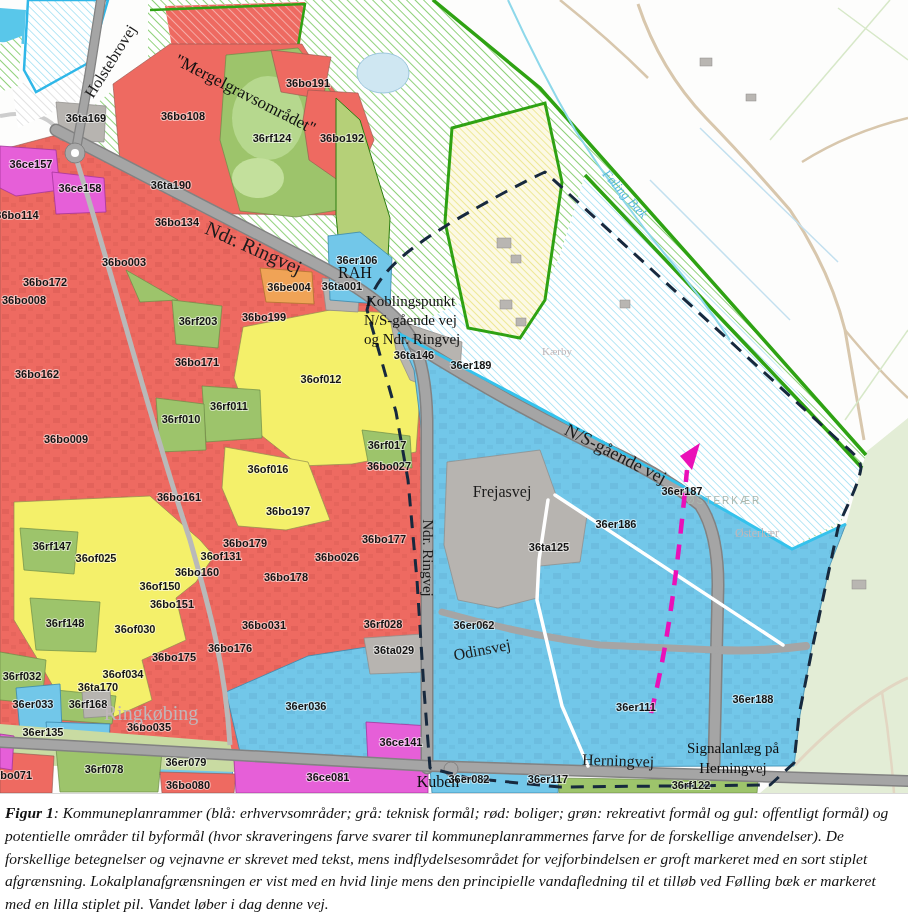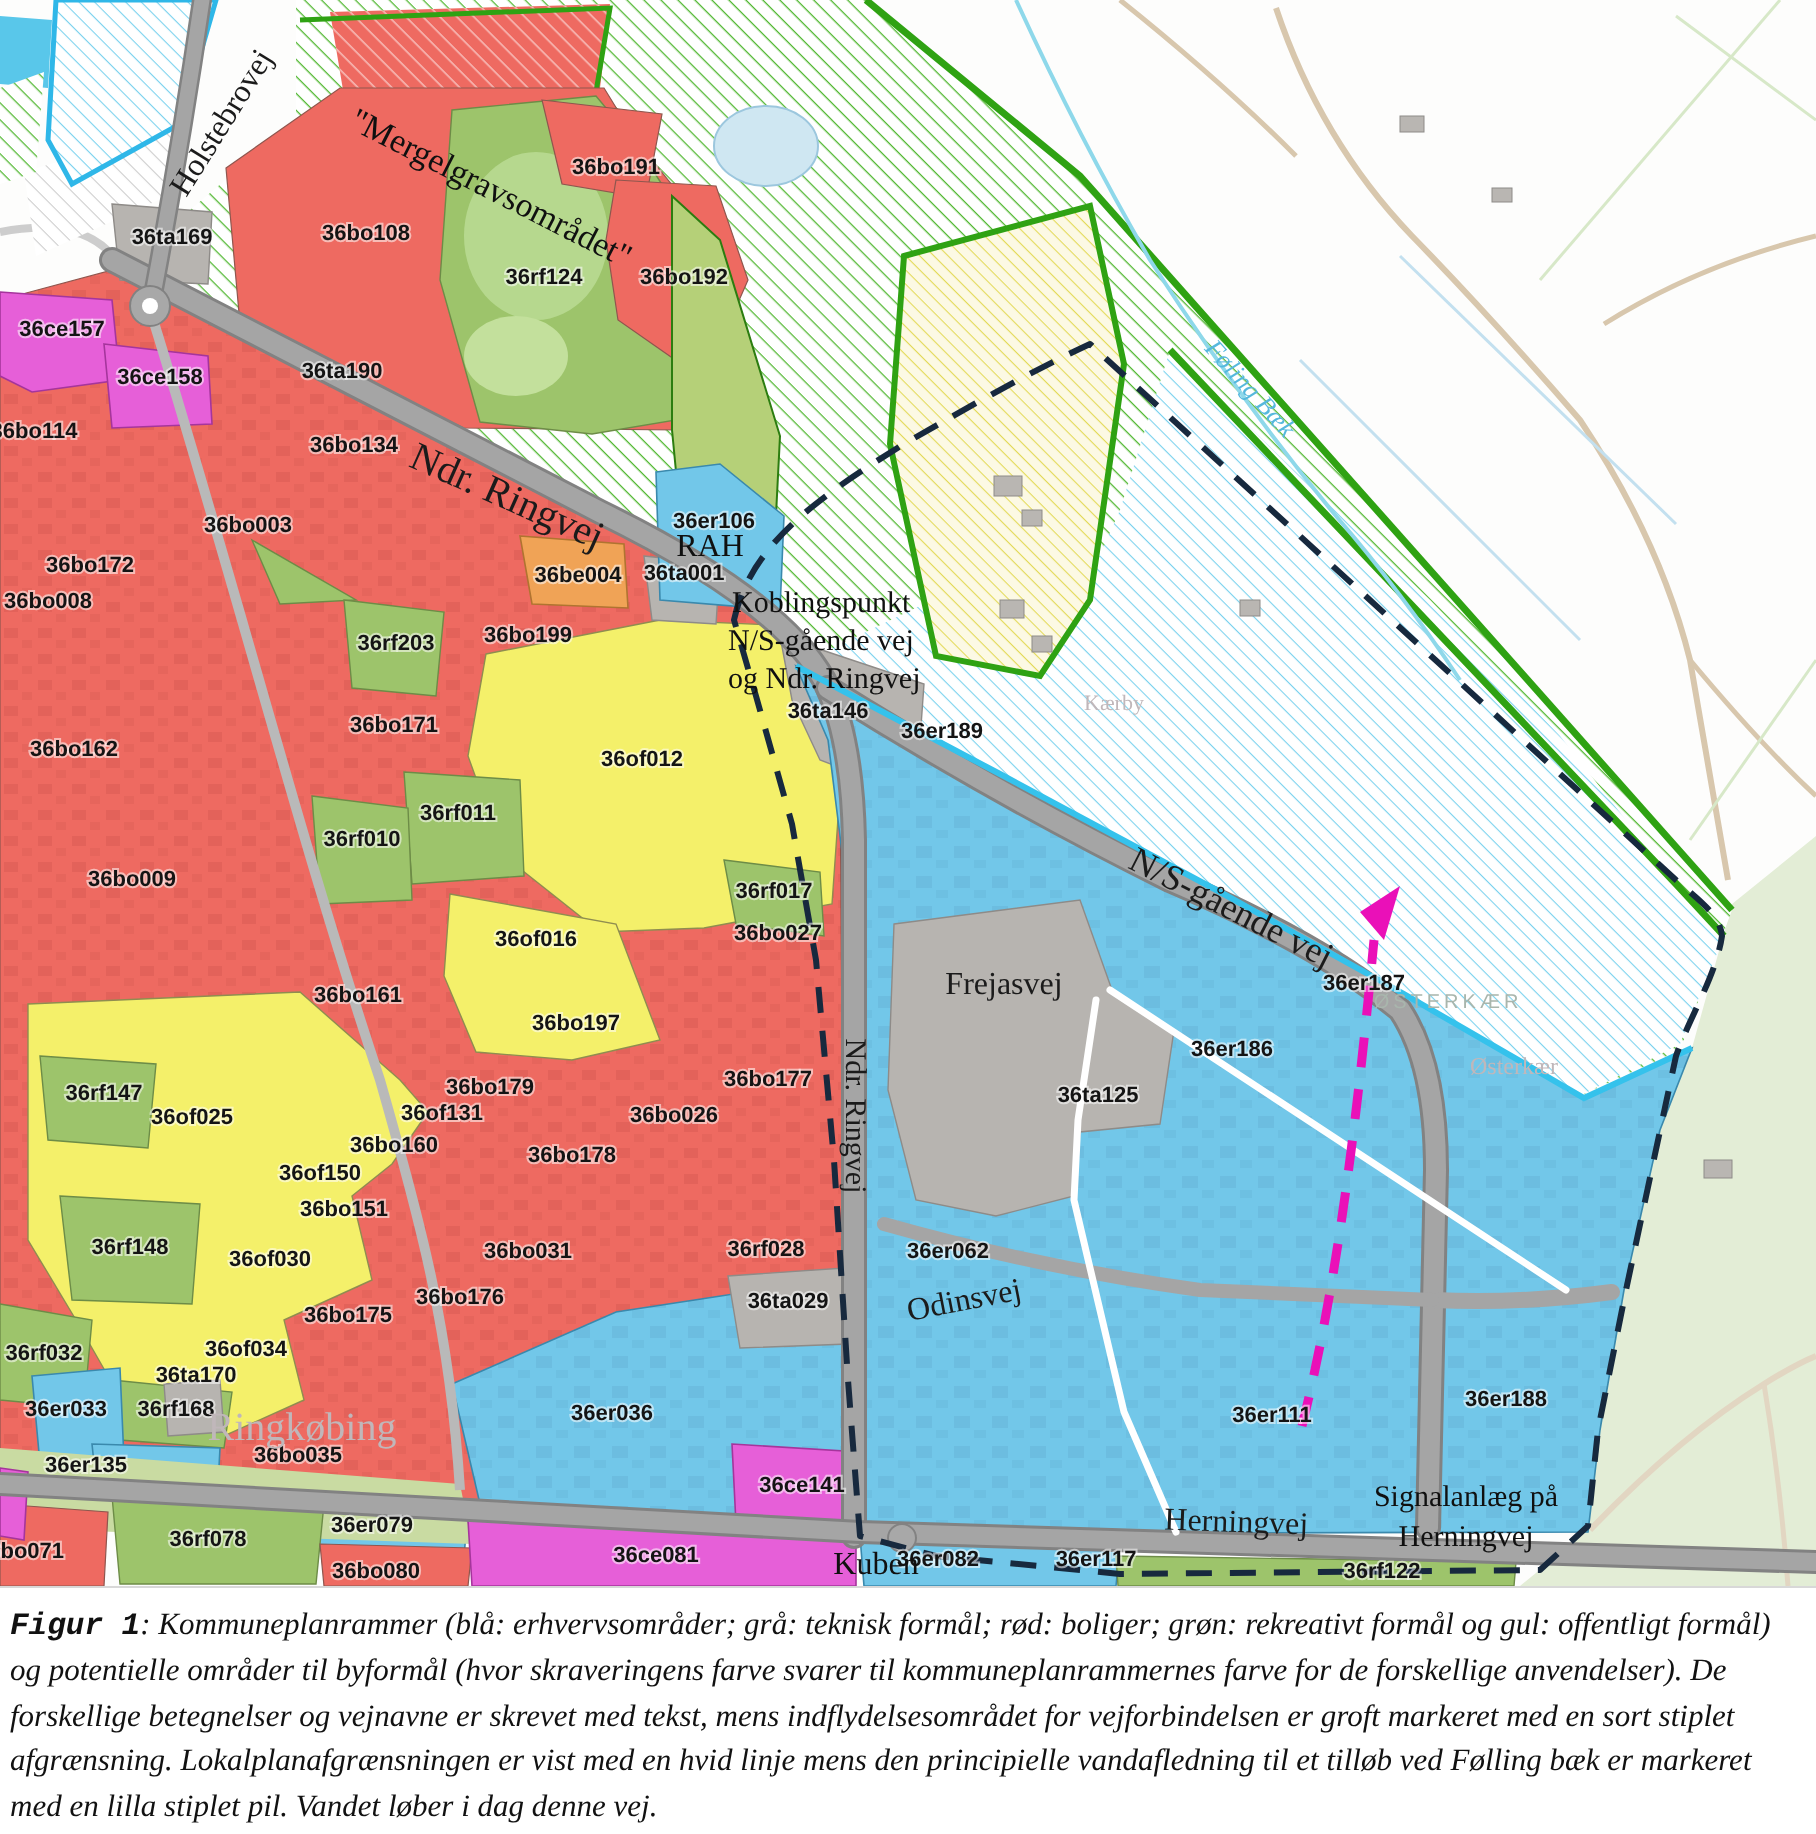--- a/index.html
+++ b/index.html
@@ -26,21 +26,21 @@
   .road-fill{fill:none;stroke:#a5a5a5;stroke-linecap:round;stroke-linejoin:round;}
   .lbl{font-family:"Liberation Sans",sans-serif;}
   .lbl-code{font-weight:bold;font-size:11px;fill:#141414;paint-order:stroke;stroke:rgba(255,255,255,.55);stroke-width:2px;}
   .lbl-road{font-family:"Liberation Serif",serif;fill:#1b1b1b;}
   .lbl-ann{font-family:"Liberation Serif",serif;fill:#101010;}
   .lbl-place{font-family:"Liberation Serif",serif;fill:#c0b7ba;}
   .lbl-placecaps{font-family:"Liberation Sans",sans-serif;fill:#a9b6ad;}
   .lbl-water{font-family:"Liberation Serif",serif;font-style:italic;fill:#56b8dd;}
   figcaption{font-style:italic;font-size:15.5px;line-height:1.47;color:#111;
     padding:9px 7px 6px 5px;}
-  .cap-prefix{font-weight:bold;font-family:Liberation Mono, monospace;}
+  .cap-prefix{font-weight:bold;}
 </style>
 </head>
 <body>
 
 <figure style="margin:0">
 <div class="map-wrap">
 <svg id="map-svg" width="908" height="793" viewBox="0 0 908 793">
   <defs>
     <pattern id="hGreen" width="6" height="6" patternUnits="userSpaceOnUse" patternTransform="rotate(45)">
       <rect width="6" height="6" fill="#ffffff"></rect>

